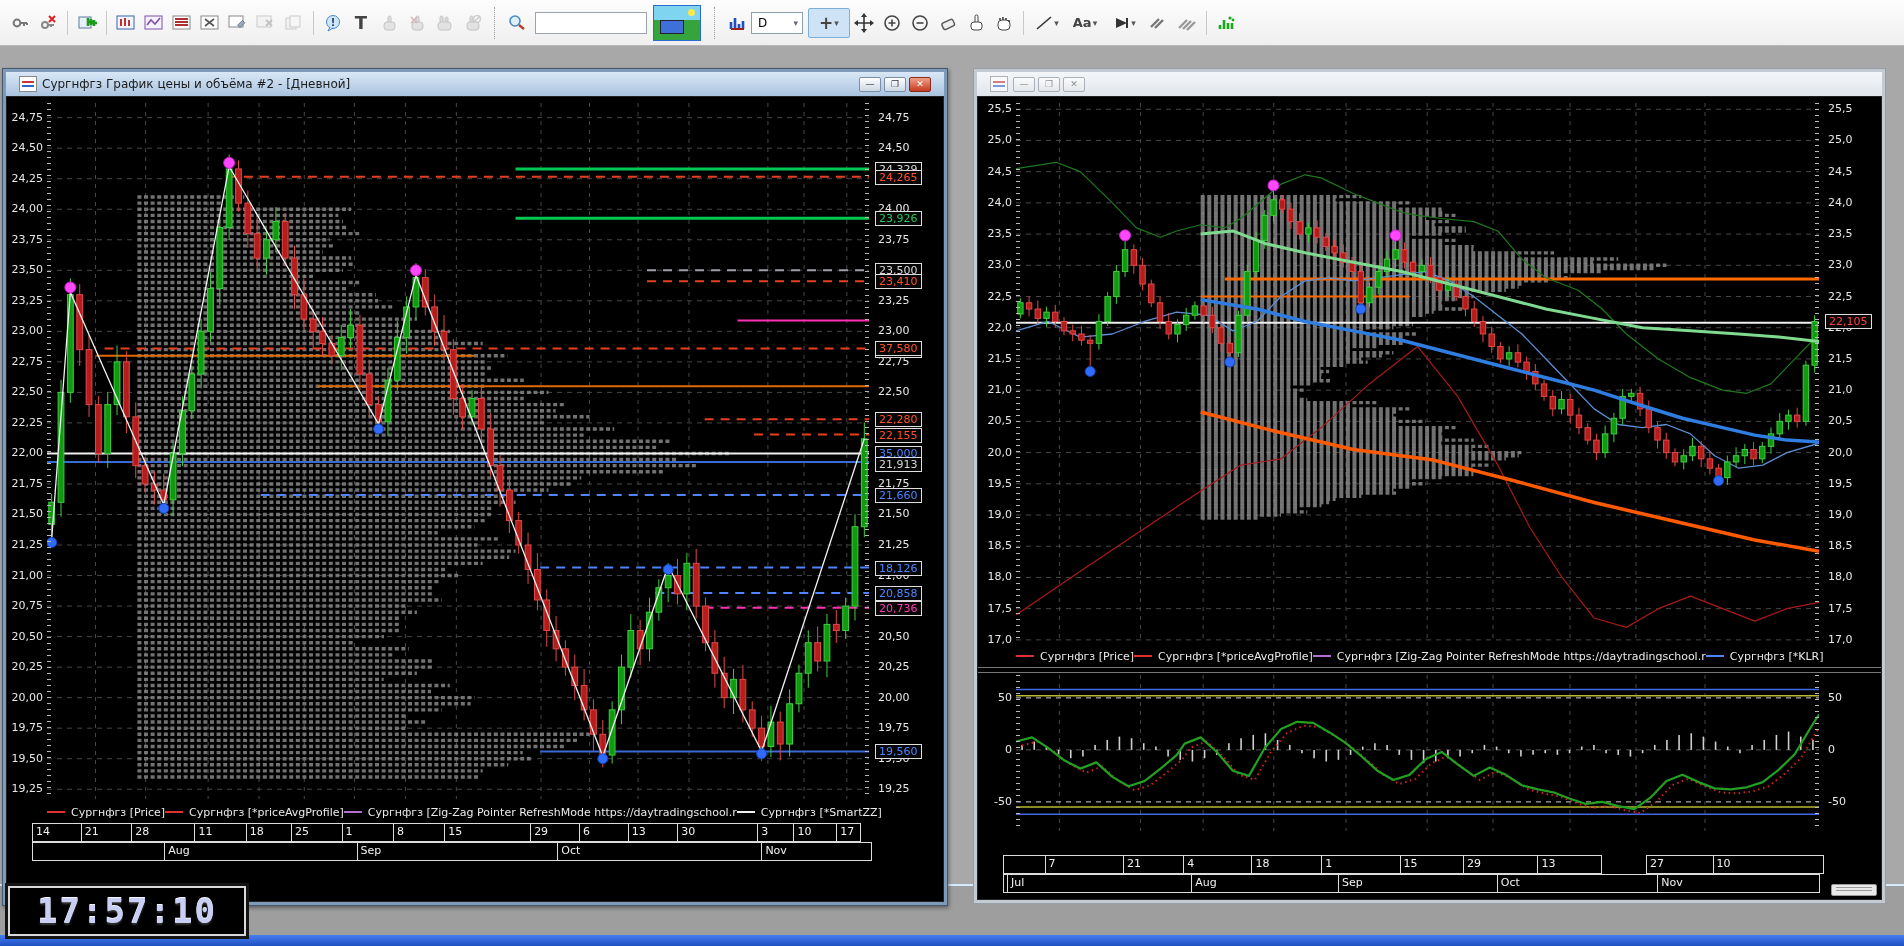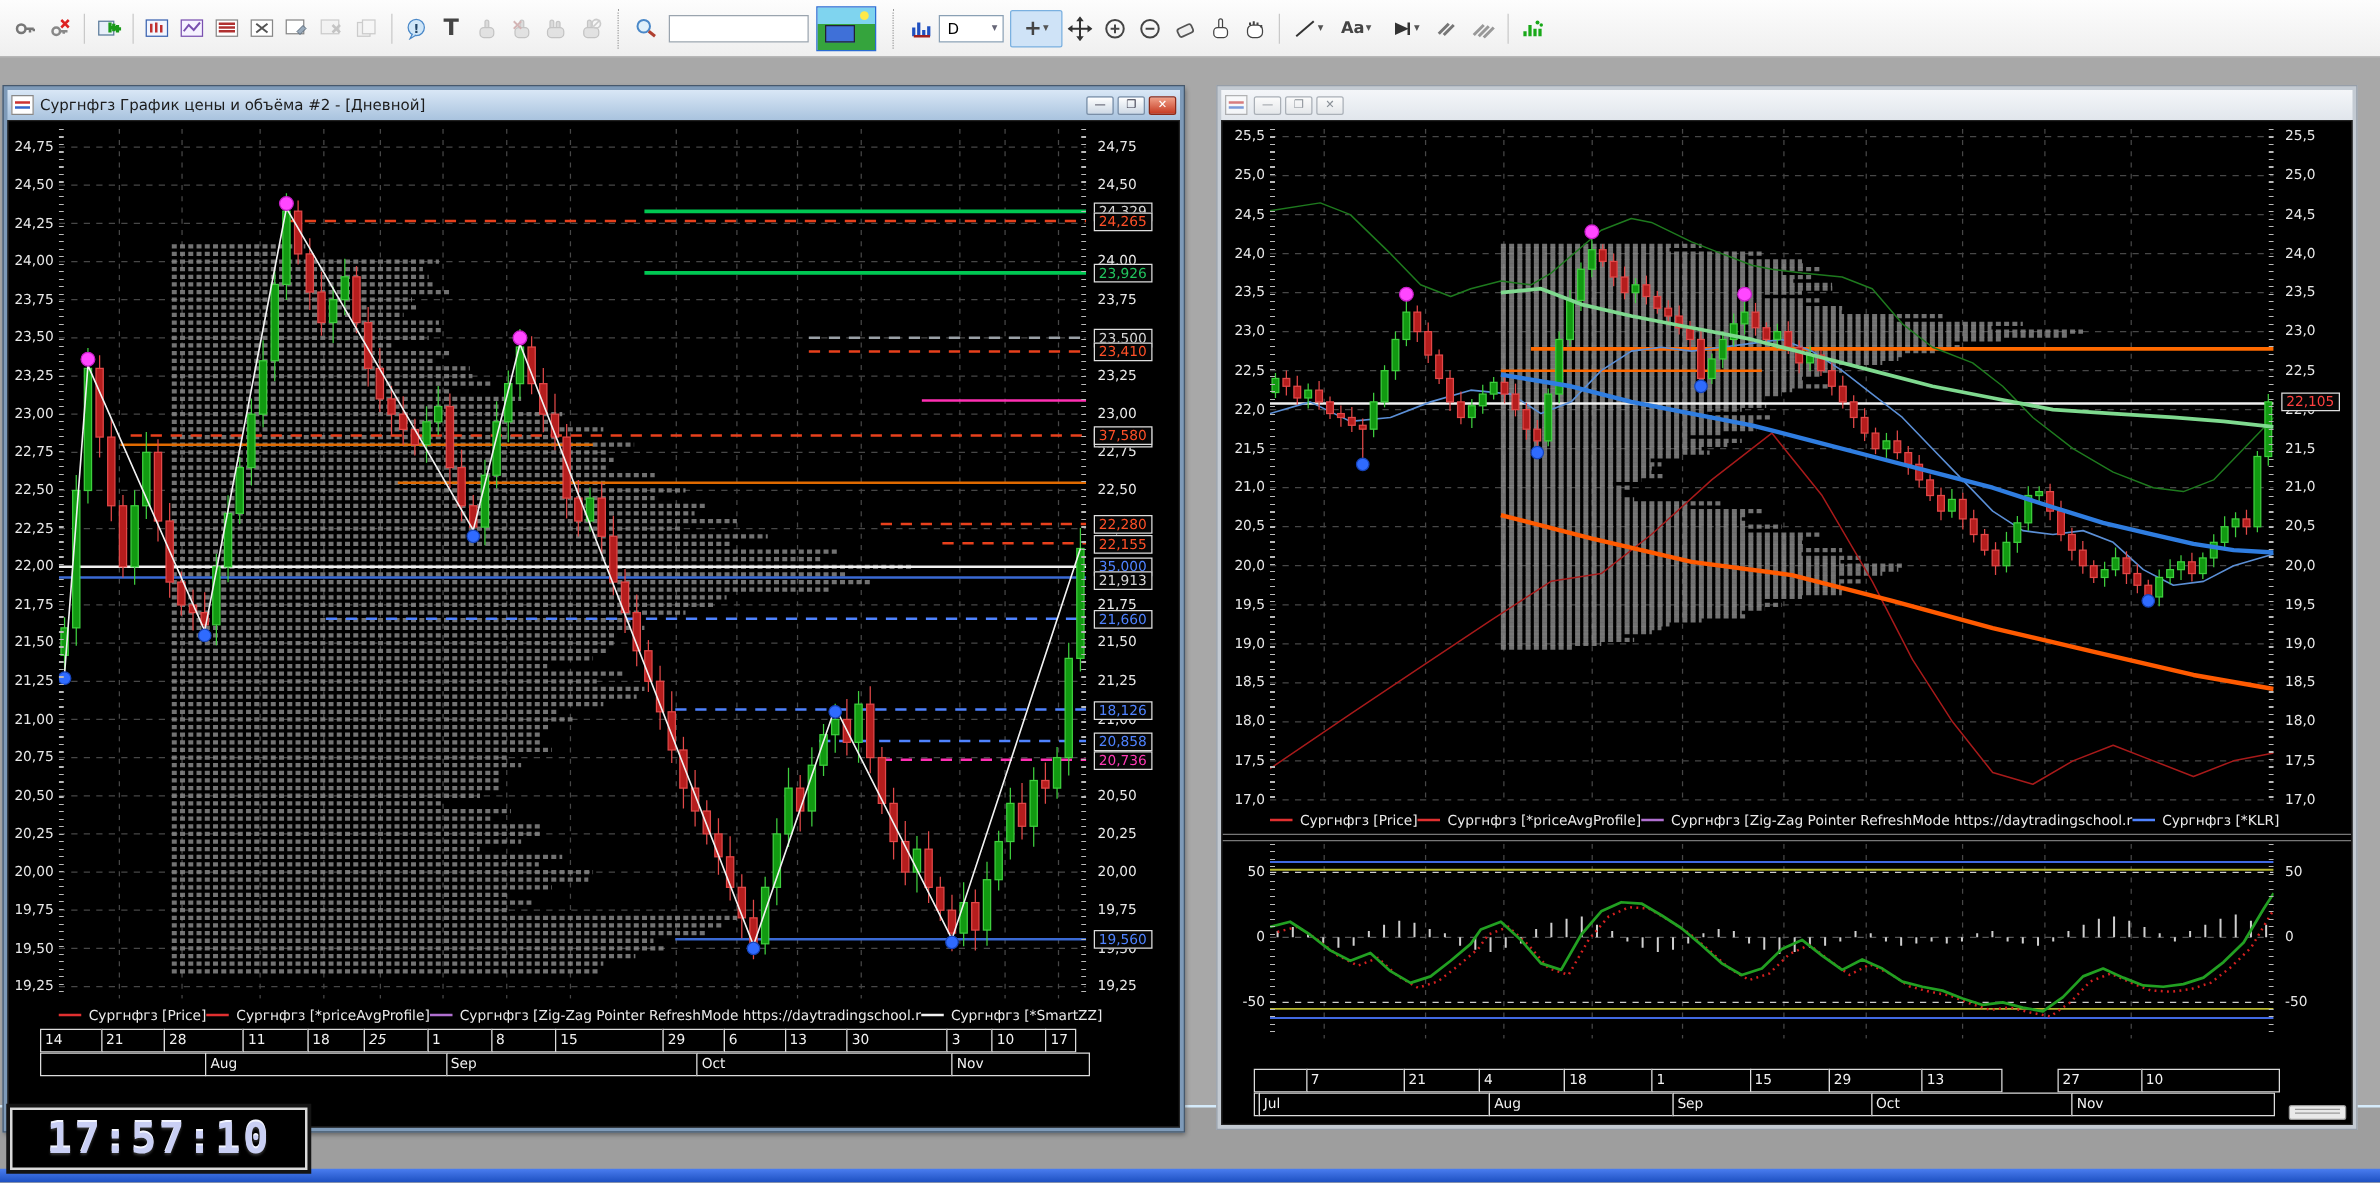--- a/index.html
+++ b/index.html
@@ -29,21 +29,21 @@
   .strip{position:absolute;left:0;top:884px;width:1904px;height:51px;background:#9e9e9e;border-top:2px solid #d5ebfb;z-index:0}
   .bluebar{position:absolute;left:0;bottom:0;width:1904px;height:11px;background:linear-gradient(#4a7df0,#1c4fc0);z-index:4}
   .clock{position:absolute;left:8px;top:886px;width:234px;height:46px;background:#000;border:2px solid #d9d9d9;
     box-shadow:0 0 0 3px #141414;z-index:5;display:flex;align-items:center;justify-content:center}
   .clock span{font:bold 34px "DejaVu Sans Mono",monospace;letter-spacing:2px;color:#c9cff4;
     text-shadow:0 -1px 0 #f4f6ff,0 2px 2px #333}
   
   .window{position:absolute;display:flex;flex-direction:column;box-sizing:border-box;z-index:2}
   .window.active{background:#7e9ab8;border:1px solid #46586c;box-shadow:1px 2px 4px rgba(0,0,0,.4);padding:3px}
   .window.inactive{background:#c3cad2;border:1px solid #969ea8;padding:3px}
-  .titlebar{height:24px;display:flex;align-items:center;padding:0 3px;flex:0 0 auto}
+  .titlebar{height:24px;display:flex;align-items:center;padding:0 13px;flex:0 0 auto}
   .active .titlebar{background:linear-gradient(#dcead9,#a9c3de);background:linear-gradient(#d9e7f6,#a9c3de)}
   .inactive .titlebar{background:linear-gradient(#f4f6f9,#e1e6ec)}
   .wicon{width:16px;height:14px;background:#fff;border:1px solid #888;margin-right:5px;position:relative;flex:0 0 auto}
   .wicon i{position:absolute;left:2px;right:2px;height:2px;background:#c33}.wicon i.b{top:8px;background:#36c}
   .wicon i.a{top:4px}
   .inactive .wicon{opacity:.6}
   .wtitle{font-size:12px;flex:1 1 auto;white-space:nowrap;overflow:hidden}
   .active .wtitle{color:#1c1c1c}.inactive .wtitle{color:#98a1ab}
   .wbtns{display:flex;gap:3px;flex:0 0 auto}
   .wbtn{width:22px;height:15px;border-radius:2px;display:flex;align-items:center;justify-content:center;
@@ -718,21 +718,21 @@
           <span>Сургнфгз [*SmartZZ]</span>
         </div>
       </div>
     <div class="datebar" id="lw-dates" style="left:26px;top:726px;width:844px">
         <div class="drow">
           <div class="dcell" style="width: 5.9%;">14</div>
           <div class="dcell" style="width: 6.1%;">21</div>
           <div class="dcell" style="width: 7.6%;">28</div>
           <div class="dcell" style="width: 6.2%;">11</div>
           <div class="dcell" style="width: 5.5%;">18</div>
-          <div class="dcell" style="width: 6.1%; font-style: italic;">25</div>
+          <div class="dcell" style="width: 6.1%;">25</div>
           <div class="dcell" style="width: 6.2%;">1</div>
           <div class="dcell" style="width: 6.2%;">8</div>
           <div class="dcell" style="width: 10.3%;">15</div>
           <div class="dcell" style="width: 5.9%;">29</div>
           <div class="dcell" style="width: 5.9%;">6</div>
           <div class="dcell" style="width: 6%;">13</div>
           <div class="dcell" style="width: 9.6%;">30</div>
           <div class="dcell" style="width: 4.4%;">3</div>
           <div class="dcell" style="width: 5.2%;">10</div>
           <div class="dcell" style="width: 2.9%;">17</div>

